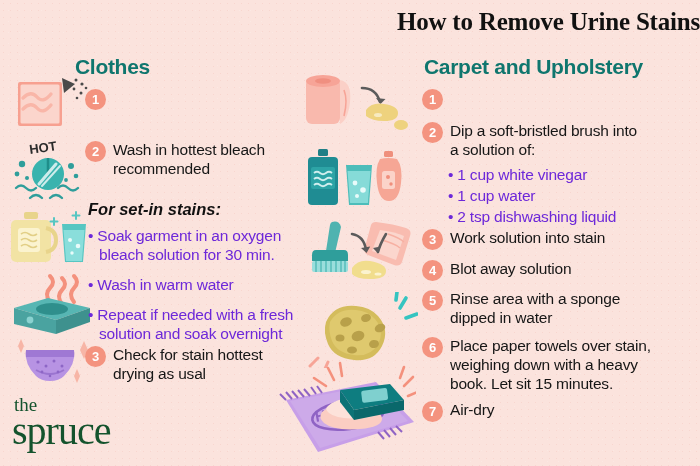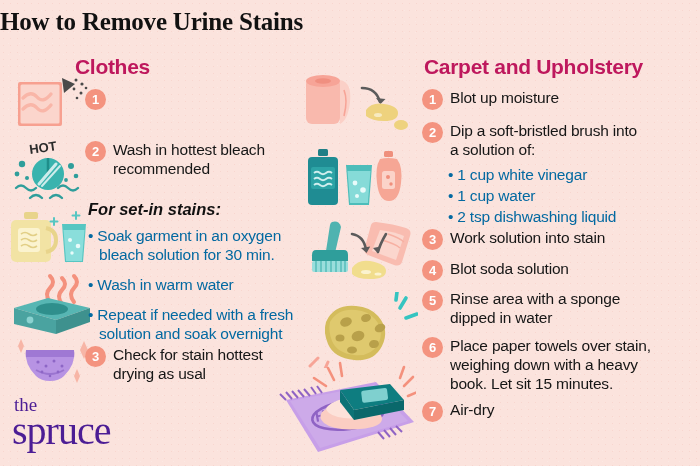--- a/index.html
+++ b/index.html
@@ -14,46 +14,46 @@
   .grain{
     position:absolute;inset:0;pointer-events:none;
     background-image:
       radial-gradient(rgba(235,150,140,.30) 0.6px, transparent 0.7px),
       radial-gradient(rgba(255,255,255,.35) 0.6px, transparent 0.7px);
     background-size:7px 7px, 11px 11px;
     background-position:0 0, 3px 5px;
     opacity:.55;
   }
   .title{
-    position:absolute;top:8px;left:0;width:700px;text-align:left;
+    position:absolute;top:8px;left:0;width:700px;text-align:right;
     font-family:"Liberation Serif", serif;
     font-weight:bold;font-size:25px;letter-spacing:-0.2px;color:#111;
   }
   .col-head{
-    position:absolute;font-weight:bold;font-size:21px;color:#be185d;
+    position:absolute;font-weight:bold;font-size:21px;color:#0f766e;
     letter-spacing:-0.3px;
   }
   #head-clothes{left:75px;top:55px;}
   #head-carpet{left:424px;top:55px;}
 
   .step{position:absolute;display:flex;align-items:flex-start;gap:7px;}
   .badge{
     flex:0 0 auto;width:21px;height:21px;border-radius:50%;
     background:#f4937f;color:#fff;font-size:13px;font-weight:bold;
     display:flex;align-items:center;justify-content:center;
     margin-top:1px;
   }
   .stxt{font-size:15.5px;line-height:19px;color:#161616;letter-spacing:-0.2px;}
   .setin{
     position:absolute;font-style:italic;font-weight:bold;font-size:16.5px;color:#111;
   }
-  .bullets{position:absolute;font-size:15.5px;line-height:19px;color:#0369a1;letter-spacing:-0.2px;}
+  .bullets{position:absolute;font-size:15.5px;line-height:19px;color:#6d28d9;letter-spacing:-0.2px;}
   .bullets .li{display:block;text-indent:-11px;padding-left:11px;margin-bottom:11px;}
 
-  .logo{position:absolute;left:12px;top:396px;font-family:"Liberation Serif",serif;color:#4c1d95;}
+  .logo{position:absolute;left:12px;top:396px;font-family:"Liberation Serif",serif;color:#14532d;}
   .logo .the{font-size:19px;line-height:17px;display:block;margin-left:2px;}
   .logo .spruce{font-size:40px;line-height:36px;display:block;letter-spacing:-1px;}
 
   .art{position:absolute;}
 </style>
 </head>
 <body>
 
 <div class="grain"></div>
 
@@ -295,42 +295,41 @@
       <path d="M86 16 l-2 -13"></path>
       <path d="M70 26 l-12 -8"></path>
     <path d="M148 26 l9 -9"></path>
       <path d="M152 36 l12 -5"></path>
       <path d="M144 18 l4 -11"></path>
   </g>
 </svg>
 
 <div class="step" style="left:422px;top:88px;width:230px;">
   <div class="badge">1</div>
-  <div class="stxt">Blot up moisture</div>
 </div>
 
 <div class="step" style="left:422px;top:121px;width:222px;">
   <div class="badge">2</div>
   <div class="stxt">Dip a soft-bristled brush into a solution of:</div>
 </div>
 
 <div class="bullets" style="left:448px;top:164px;width:230px;line-height:21px;">
   <span class="li" style="margin-bottom:0;">•&nbsp;<span>1 cup white vinegar</span></span>
   <span class="li" style="margin-bottom:0;">•&nbsp;<span>1 cup water</span></span>
   <span class="li" style="margin-bottom:0;">•&nbsp;<span>2 tsp dishwashing liquid</span></span>
 </div>
 
 <div class="step" style="left:422px;top:228px;width:230px;">
   <div class="badge">3</div>
   <div class="stxt">Work solution into stain</div>
 </div>
 
 <div class="step" style="left:422px;top:259px;width:230px;">
   <div class="badge">4</div>
-  <div class="stxt">Blot soda solution</div>
+  <div class="stxt">Blot away solution</div>
 </div>
 
 <div class="step" style="left:422px;top:289px;width:225px;">
   <div class="badge">5</div>
   <div class="stxt">Rinse area with a sponge dipped in water</div>
 </div>
 
 <div class="step" style="left:422px;top:336px;width:235px;">
   <div class="badge">6</div>
   <div class="stxt">Place paper towels over stain, weighing down with a heavy book. Let sit 15 minutes.</div>

